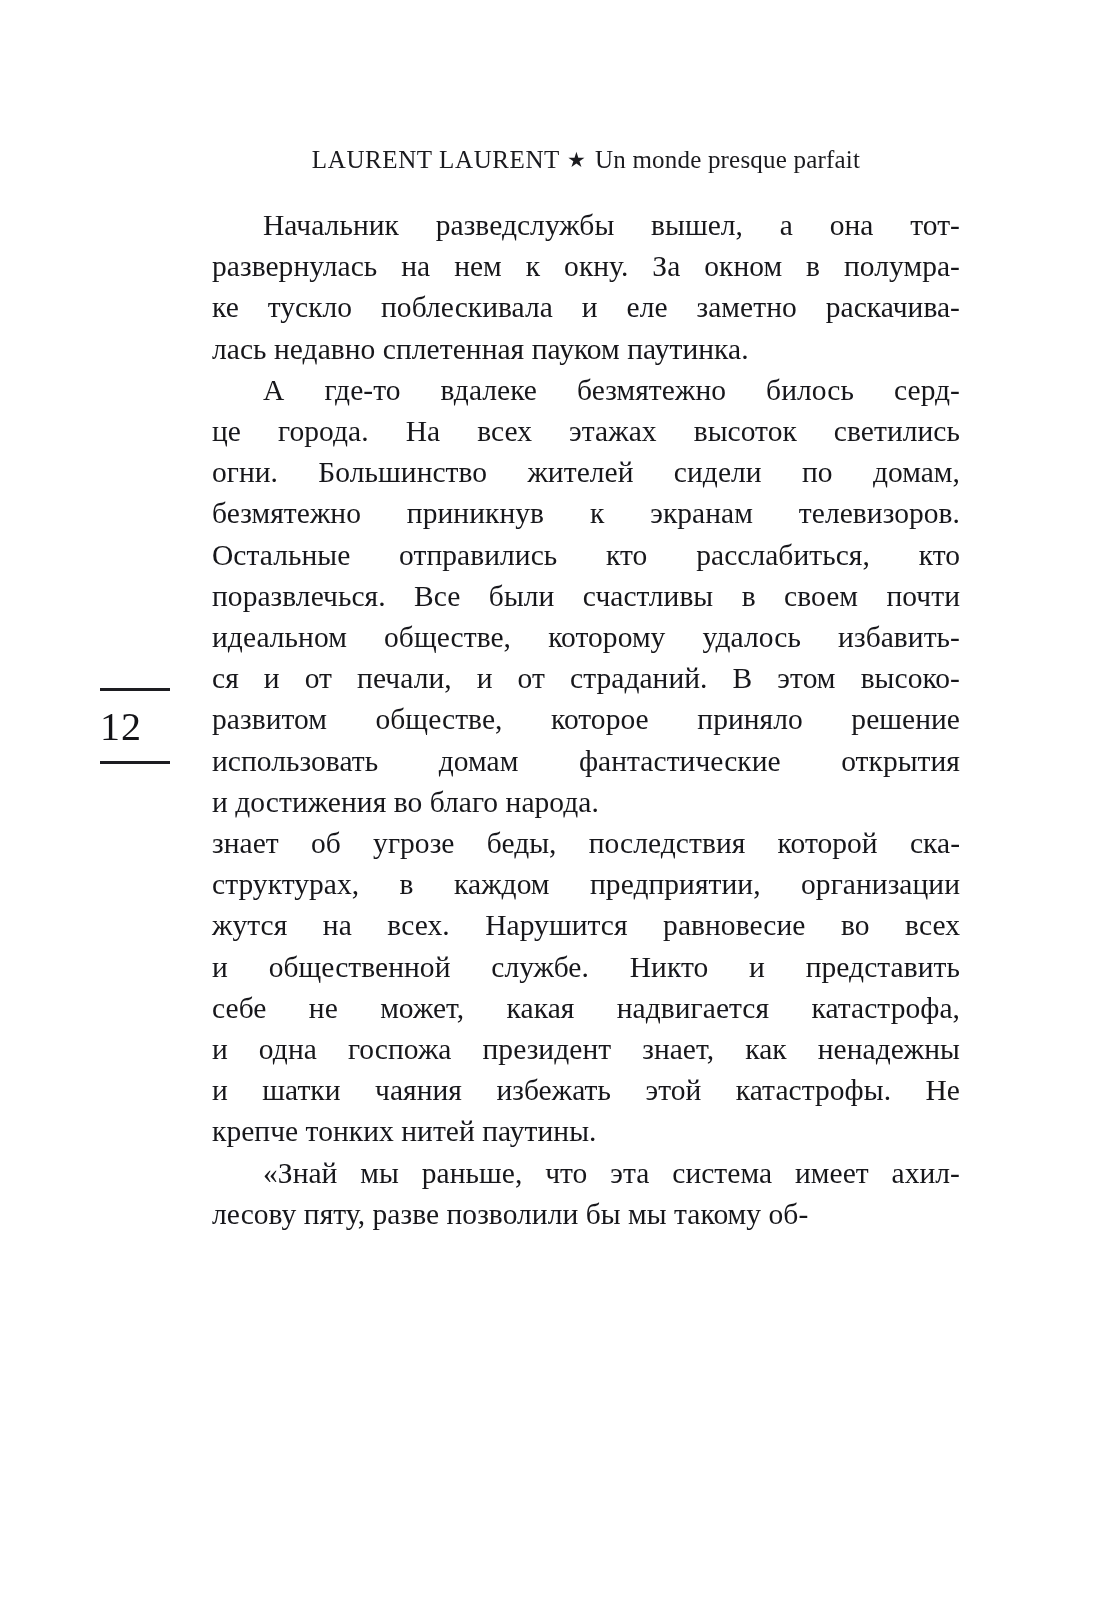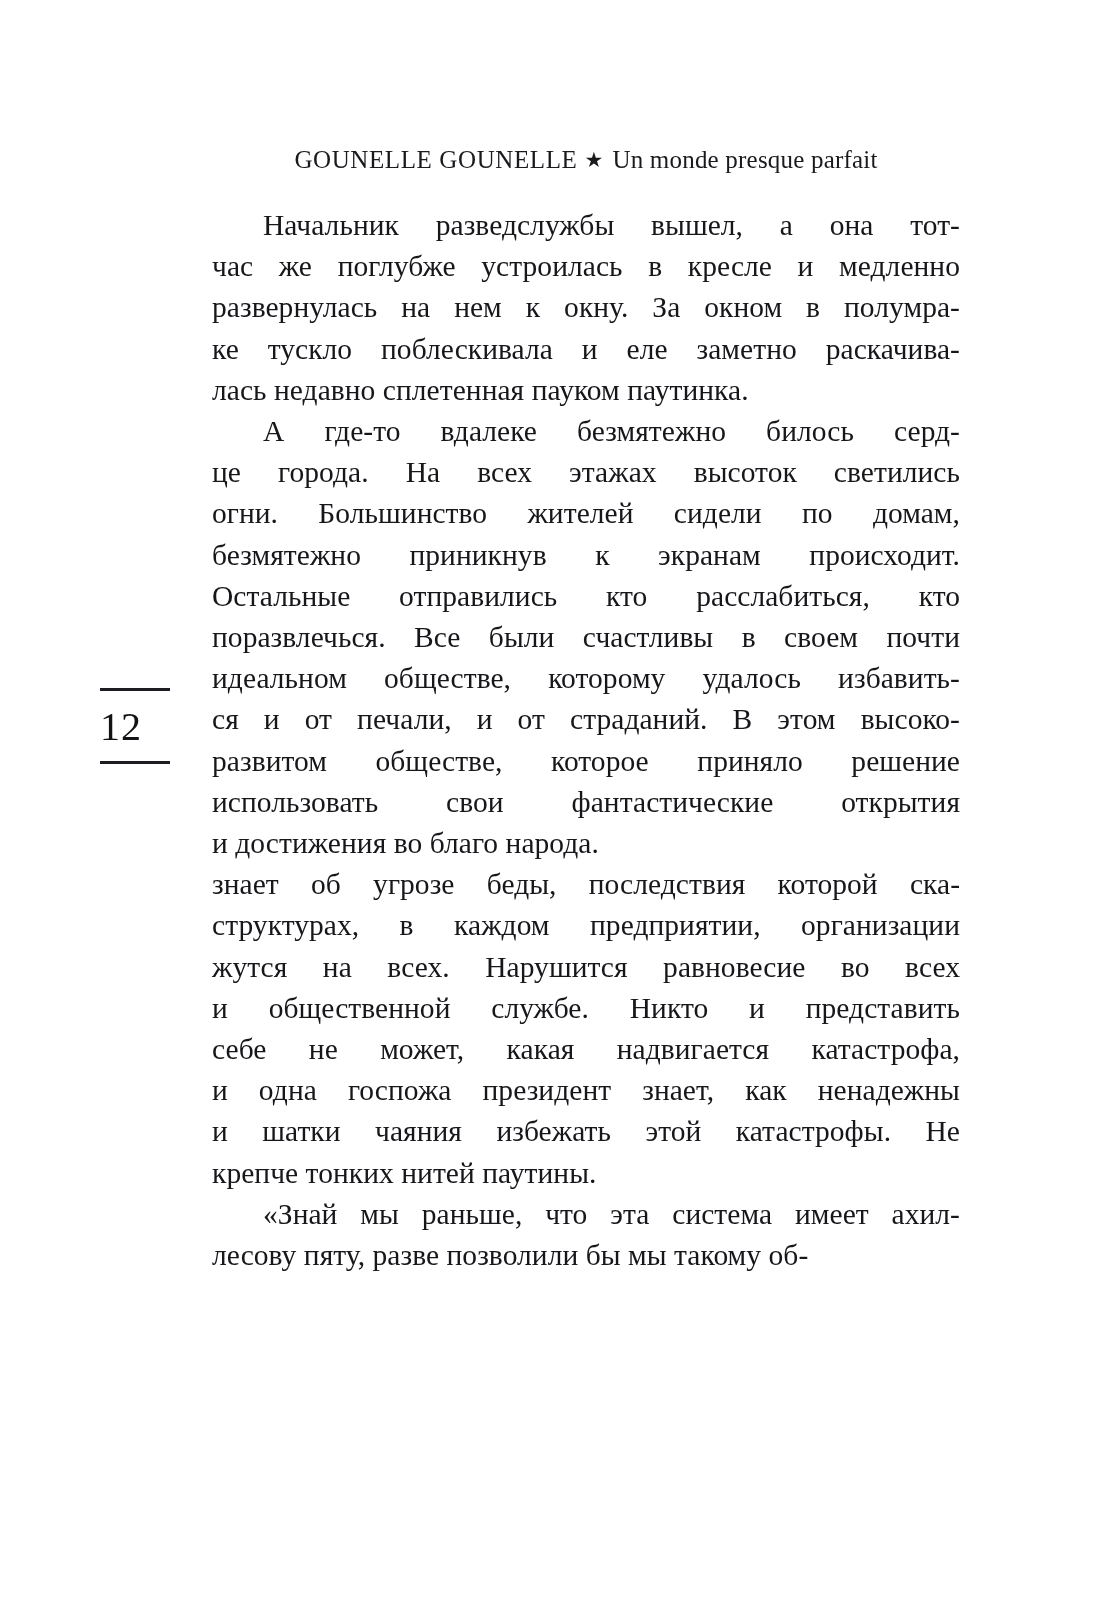--- a/index.html
+++ b/index.html
@@ -105,49 +105,48 @@
     display: inline-block;
     width: 51px;
   }
 </style>
 </head>
 <body>
 
 <div class="page">
 
   <div class="running-head">
-    <span class="author">GOUNELLE GOUNELLE</span><span class="star">★</span><span class="title">Un monde presque parfait</span>
+    <span class="author">LAURENT LAURENT</span><span class="star">★</span><span class="title">Un monde presque parfait</span>
   </div>
 
   <div class="folio">
     <div class="rule rule-top"></div>
     <div class="num">12</div>
     <div class="rule rule-bottom"></div>
   </div>
 
   <div class="textblock">
 
     <p class="para">
         <span class="ln j"><span class="indent"></span>Начальник разведслужбы вышел, а она тот-</span>
-        <span class="ln j">час же поглубже устроилась в кресле и медленно</span>
         <span class="ln j">развернулась на нем к окну. За окном в полумра-</span>
         <span class="ln j">ке тускло поблескивала и еле заметно раскачива-</span>
         <span class="ln last">лась недавно сплетенная пауком паутинка.</span>
       </p>
     <p class="para">
         <span class="ln j"><span class="indent"></span>А где-то вдалеке безмятежно билось серд-</span>
         <span class="ln j">це города. На всех этажах высоток светились</span>
         <span class="ln j">огни. Большинство жителей сидели по домам,</span>
-        <span class="ln j">безмятежно приникнув к экранам происходит.</span>
+        <span class="ln j">безмятежно приникнув к экранам телевизоров.</span>
         <span class="ln j">Остальные отправились кто расслабиться, кто</span>
         <span class="ln j">поразвлечься. Все были счастливы в своем почти</span>
         <span class="ln j">идеальном обществе, которому удалось избавить-</span>
         <span class="ln j">ся и от печали, и от страданий. В этом высоко-</span>
         <span class="ln j">развитом обществе, которое приняло решение</span>
-        <span class="ln j">использовать свои фантастические открытия</span>
+        <span class="ln j">использовать домам фантастические открытия</span>
         <span class="ln last">и достижения во благо народа.</span>
       </p>
     <p class="para">
         <span class="ln j">знает об угрозе беды, последствия которой ска-</span>
         <span class="ln j">структурах, в каждом предприятии, организации</span>
         <span class="ln j">жутся на всех. Нарушится равновесие во всех</span>
         <span class="ln j">и общественной службе. Никто и представить</span>
         <span class="ln j">себе не может, какая надвигается катастрофа,</span>
         <span class="ln j">и одна госпожа президент знает, как ненадежны</span>
         <span class="ln j">и шатки чаяния избежать этой катастрофы. Не</span>

